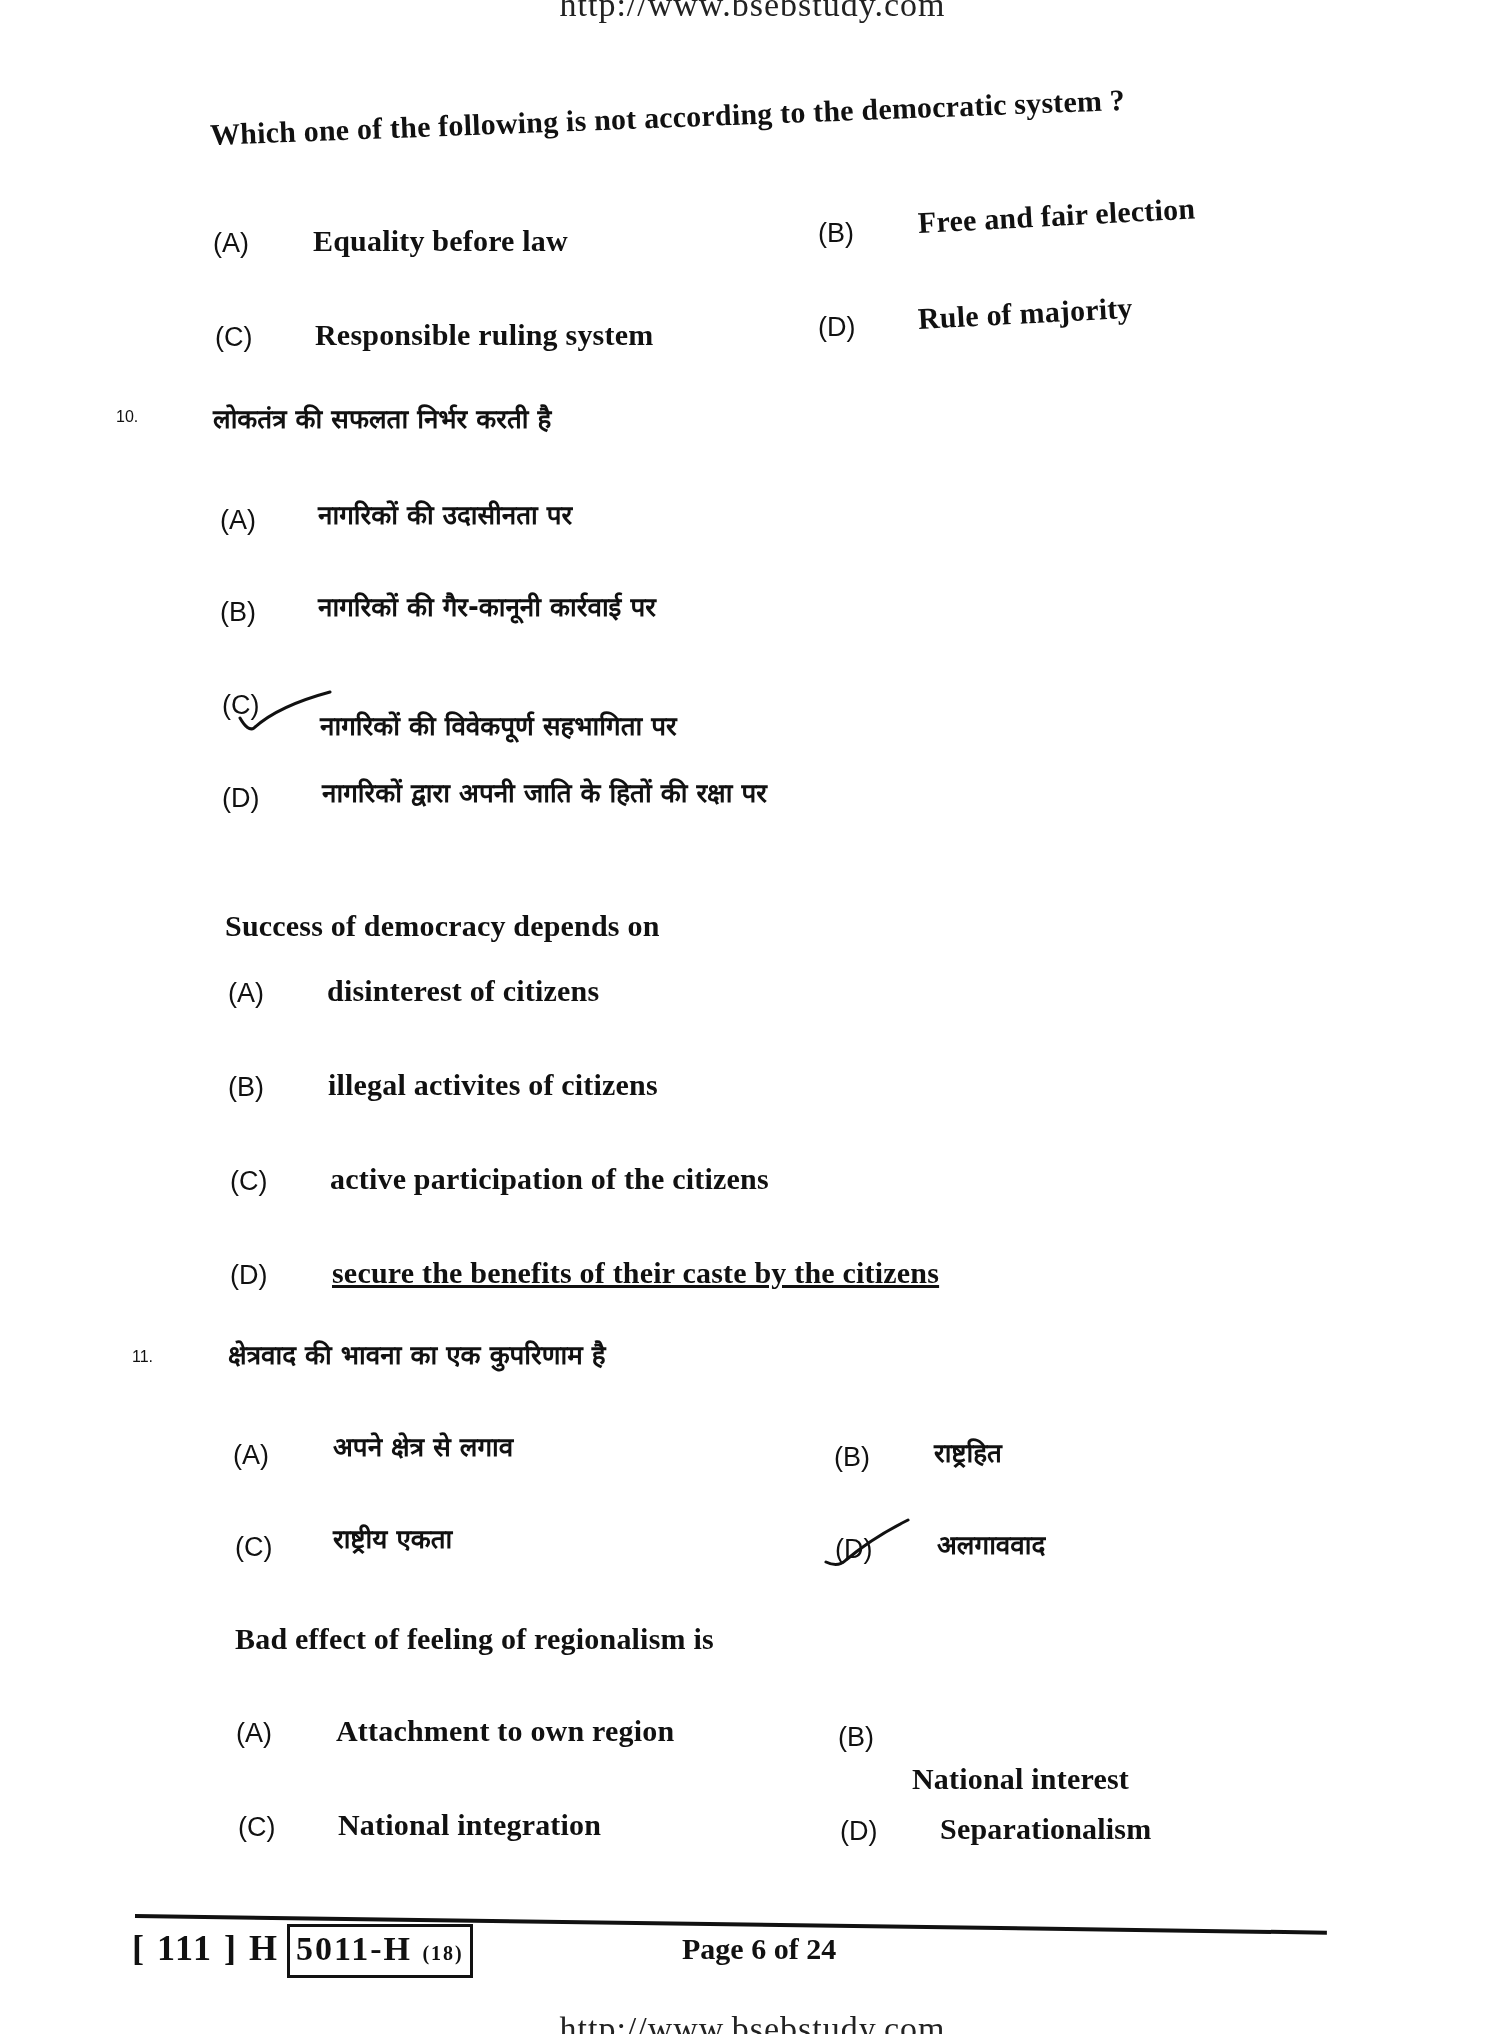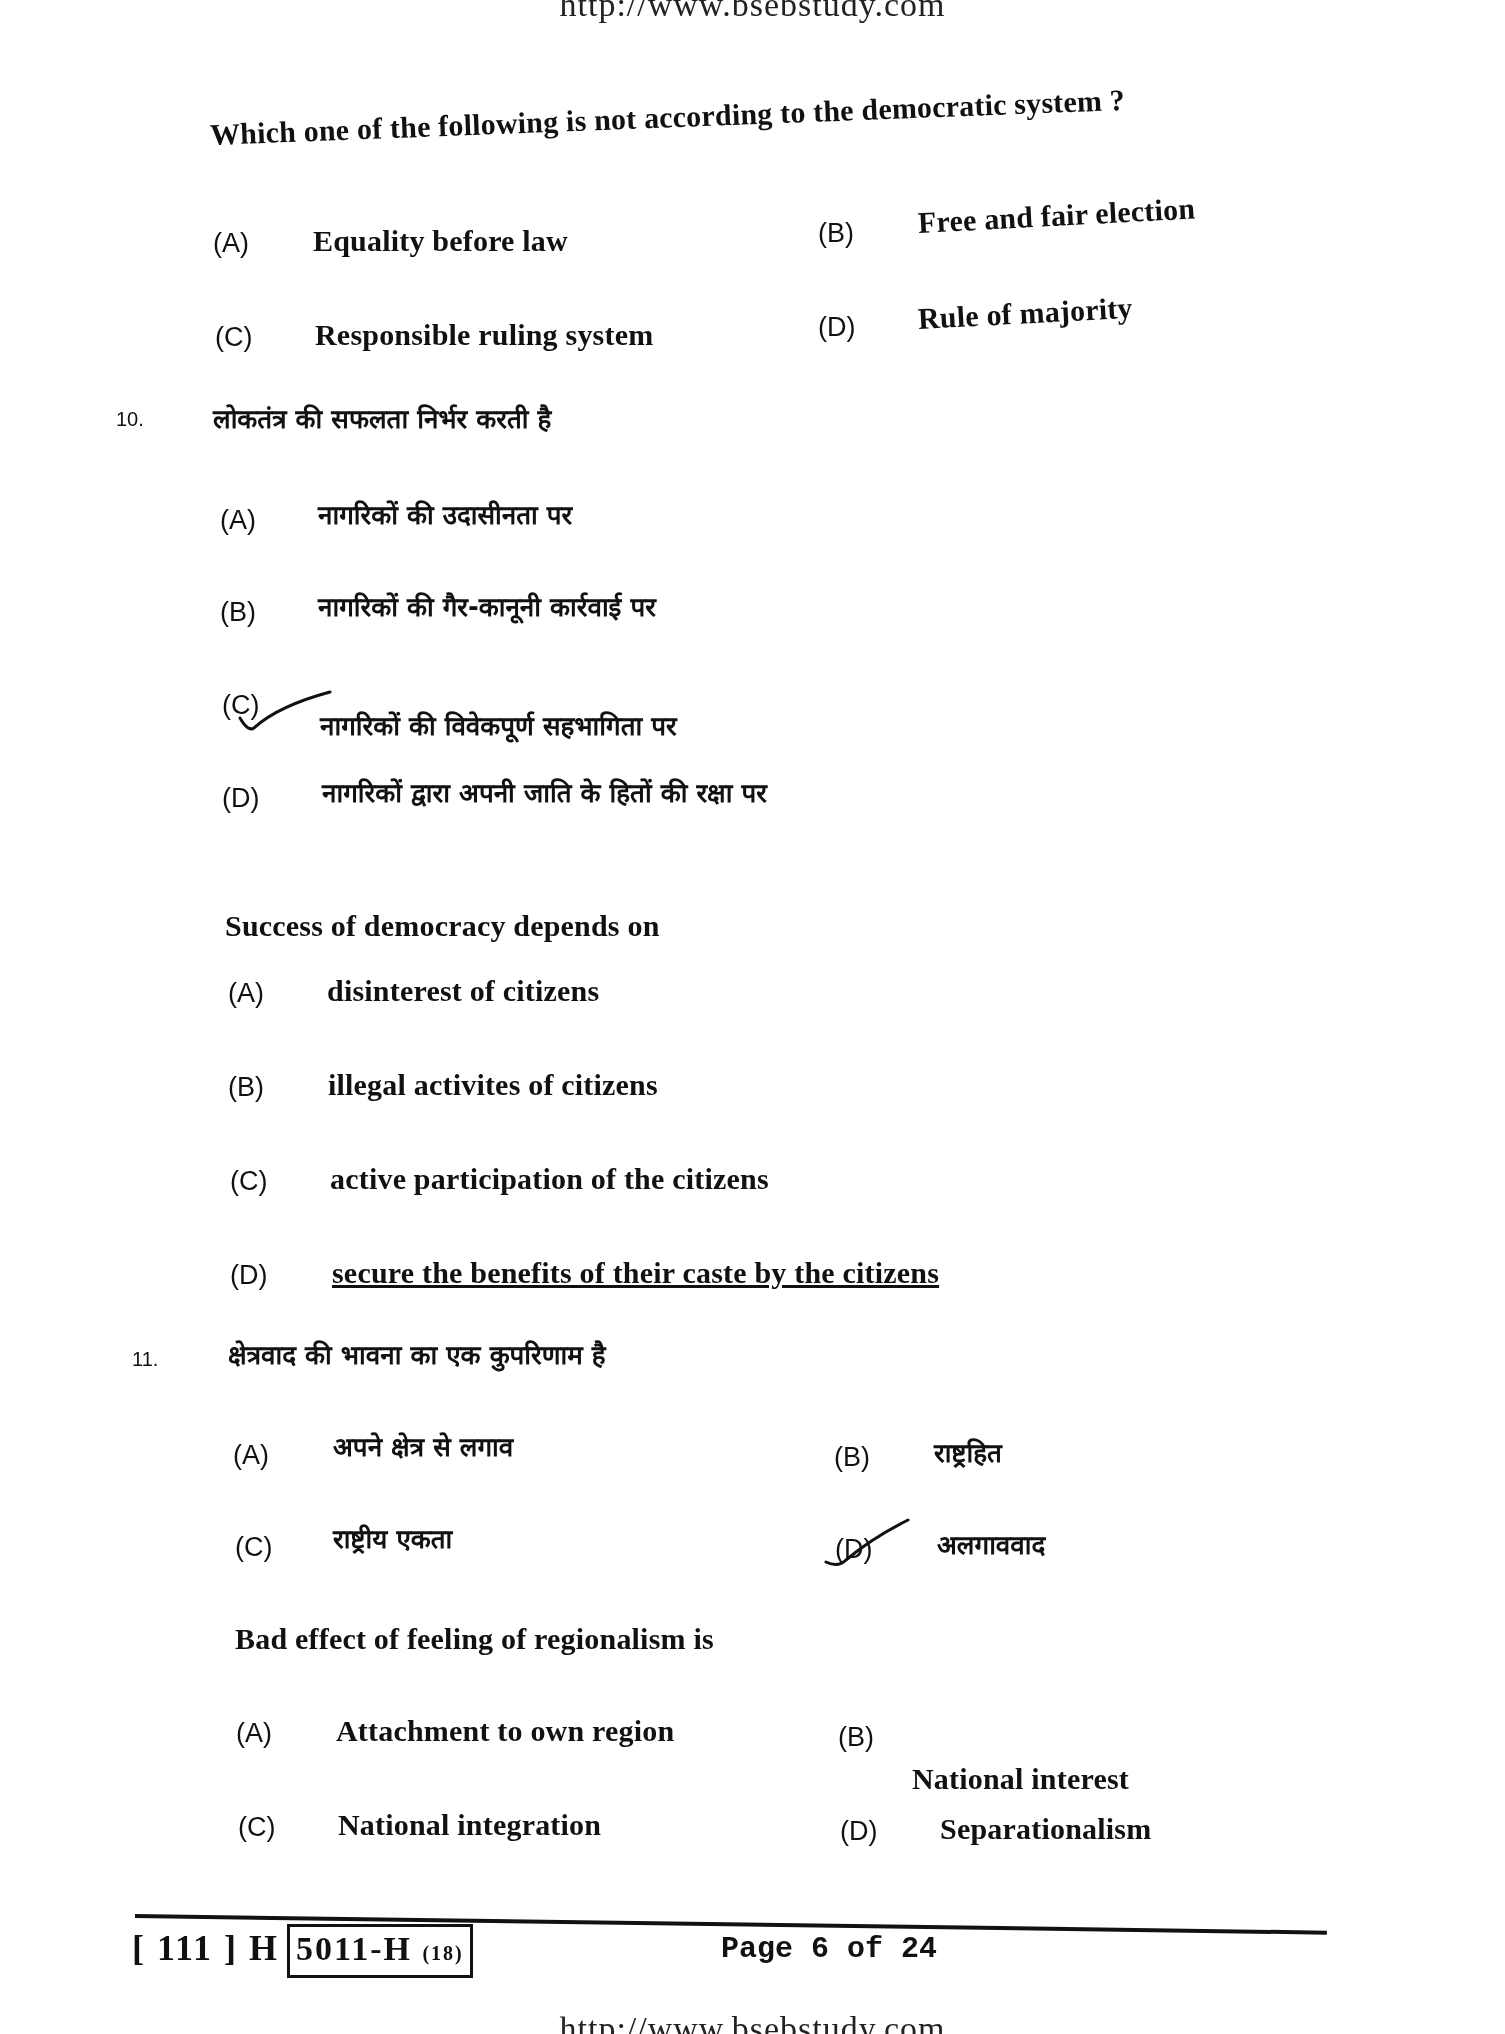--- a/index.html
+++ b/index.html
@@ -36,21 +36,21 @@
       font-weight: bold;
       font-size: 26px;
     }
     .label {
       font-family: "Liberation Sans", sans-serif;
       font-size: 27px;
       font-weight: normal;
     }
     .qnum {
       font-family: "Liberation Sans", sans-serif;
-      font-size: 20px;
+      font-size: 16px;
       text-align: center;
     }
     .tilt-1 { transform: rotate(-2.2deg); transform-origin: left center; }
     .tilt-2 { transform: rotate(-3deg); transform-origin: left center; }
 
     .tick {
       position: absolute;
       pointer-events: none;
     }
 
@@ -168,15 +168,15 @@
 <div class="abs label" style="left:238px; top:1812px;">(C)</div>
 <div class="abs en" style="left:338px; top:1808px;">National integration</div>
 
 <div class="abs label" style="left:840px; top:1816px;">(D)</div>
 <div class="abs en" style="left:940px; top:1812px;">Separationalism</div>
 
 <div class="footer-rule"></div>
 <div class="abs footer-left" style="left:132px; top:1924px;">
   <span>[ 111 ] H</span><span class="footer-box"><span>5011-H</span> <small>(18)</small></span>
 </div>
-<div class="abs footer-page" style="left:721px; top:1932px;font-family:Liberation Mono, monospace;">Page 6 of 24</div>
+<div class="abs footer-page" style="left:682px; top:1932px;">Page 6 of 24</div>
 
 <div class="abs url url-bottom">http://www.bsebstudy.com</div>
 
 </body></html>

